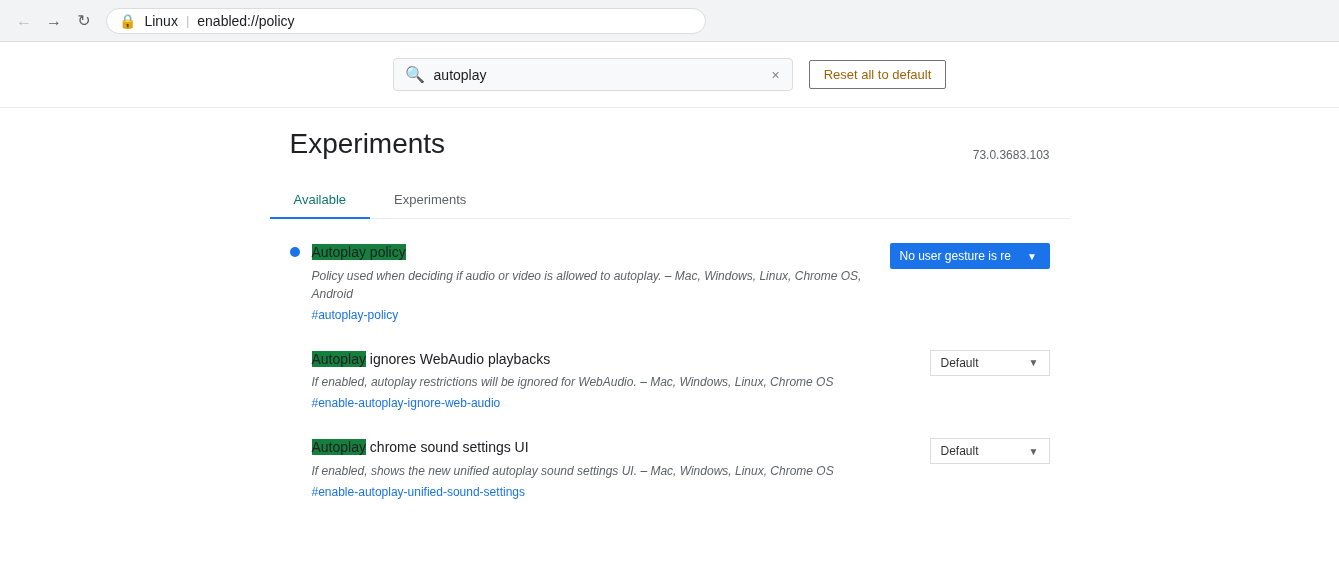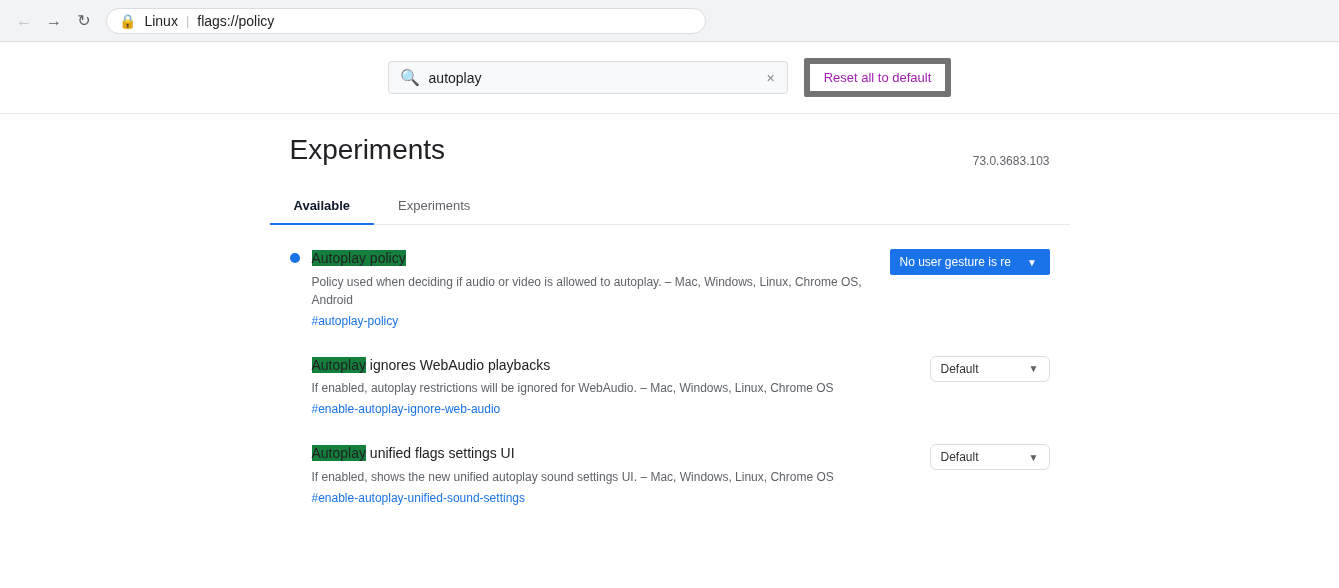--- a/index.html
+++ b/index.html
@@ -73,26 +73,26 @@
       font-size: 14px;
       color: #202124;
       flex: 1;
     }
     .clear-icon {
       color: #80868b;
       cursor: pointer;
       font-size: 14px;
     }
     .reset-btn {
-      border: 6px solid #737373;
+      border: 1px solid #737373;
       background: #fff;
       padding: 6px 14px;
       font-size: 13px;
       cursor: pointer;
-      color: #a21caf;
+      color: #a16207;
       border-radius: 2px;
       white-space: nowrap;
     }
 
     
     .main-content {
       max-width: 800px;
       margin: 0 auto;
       padding: 20px 0;
     }
@@ -123,23 +123,23 @@
     }
     .tab {
       padding: 10px 24px;
       cursor: pointer;
       font-size: 13px;
       color: #5f6368;
       border-bottom: 2px solid transparent;
       margin-bottom: -1px;
     }
     .tab.active {
-      color: #0f172a;
+      color: #0f766e;
       border-bottom: 2px solid #1a73e8;
-      font-weight: 700;
+      font-weight: 400;
     }
 
     
     .experiments-list { padding: 0 20px; }
 
     .experiment-item {
       display: flex;
       align-items: flex-start;
       gap: 12px;
       margin-bottom: 28px;
@@ -160,20 +160,21 @@
     }
     .experiment-title .highlight {
       background: #15803d;
       color: #202124;
     }
     .experiment-desc {
       font-size: 12px;
       color: #5f6368;
       line-height: 1.5;
       margin-bottom: 4px;
+      font-style: italic;
     }
     .experiment-link {
       font-size: 12px;
       color: #1a73e8;
       text-decoration: none;
       cursor: pointer;
     }
 
     .experiment-control { flex-shrink: 0; margin-top: 0; }
 
@@ -192,21 +193,21 @@
     }
     .dropdown-blue .arrow { font-size: 10px; }
 
     .dropdown-default {
       border: 1px solid #dadce0;
       background: #fff;
       color: #333;
       padding: 5px 10px;
       font-size: 12px;
       cursor: pointer;
-      border-radius: 6px;
+      border-radius: 0;
       display: flex;
       align-items: center;
       justify-content: space-between;
       gap: 8px;
       min-width: 120px;
     }
     .dropdown-default .arrow { color: #5f6368; font-size: 10px; }
 
     
     .no-dot { width: 10px; flex-shrink: 0; }
@@ -218,21 +219,21 @@
   <div class="nav-buttons">
     <button class="nav-btn disabled">←</button>
     <button class="nav-btn">→</button>
     <button class="nav-btn">↻</button>
   </div>
   <div class="address-bar">
     <span class="address-icon">🔒</span>
     <span class="address-text">Linux</span>
     <span class="address-separator">|</span>
     <span class="address-text">
-      <span>flags://</span><span>policy</span>
+      <span>enabled://</span><span>policy</span>
     </span>
   </div>
 </div>
 
 <div class="page-content">
 
   <div class="search-area">
     <div class="search-box">
       <span class="search-icon">🔍</span>
       <input class="search-input" type="text" value="autoplay" style="">
@@ -286,21 +287,21 @@
             <span>Default</span>
             <span class="arrow">▼</span>
           </button>
         </div>
       </div>
 
       <div class="experiment-item">
         <div class="no-dot"></div>
         <div class="experiment-content">
           <div class="experiment-title">
-            <span class="highlight">Autoplay</span><span> unified flags settings UI</span>
+            <span class="highlight">Autoplay</span><span> chrome sound settings UI</span>
           </div>
           <div class="experiment-desc">If enabled, shows the new unified autoplay sound settings UI. – Mac, Windows, Linux, Chrome OS</div>
           <a class="experiment-link">#enable-autoplay-unified-sound-settings</a>
         </div>
         <div class="experiment-control">
           <button class="dropdown-default">
             <span>Default</span>
             <span class="arrow">▼</span>
           </button>
         </div>

